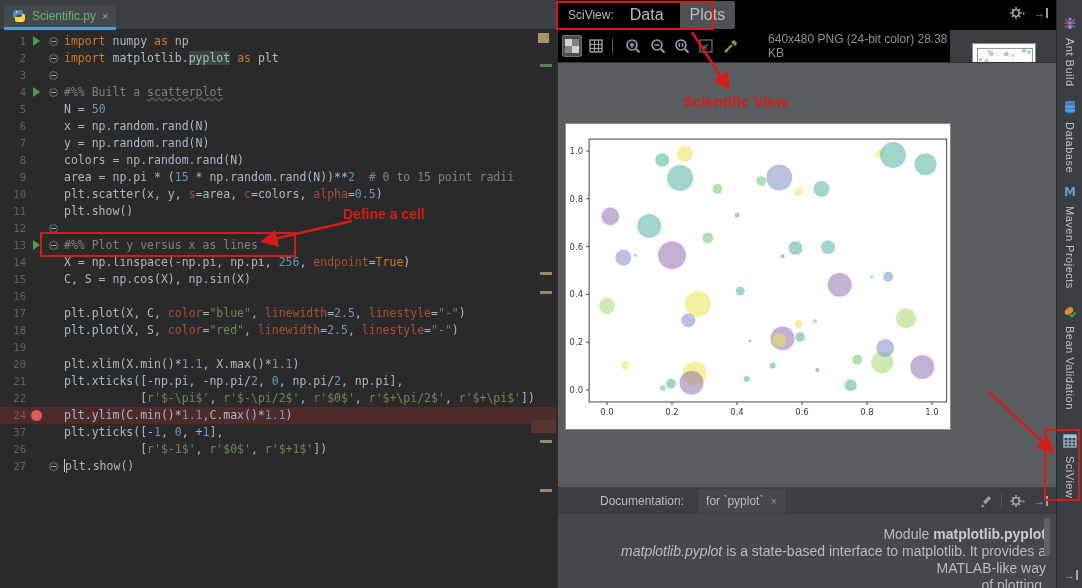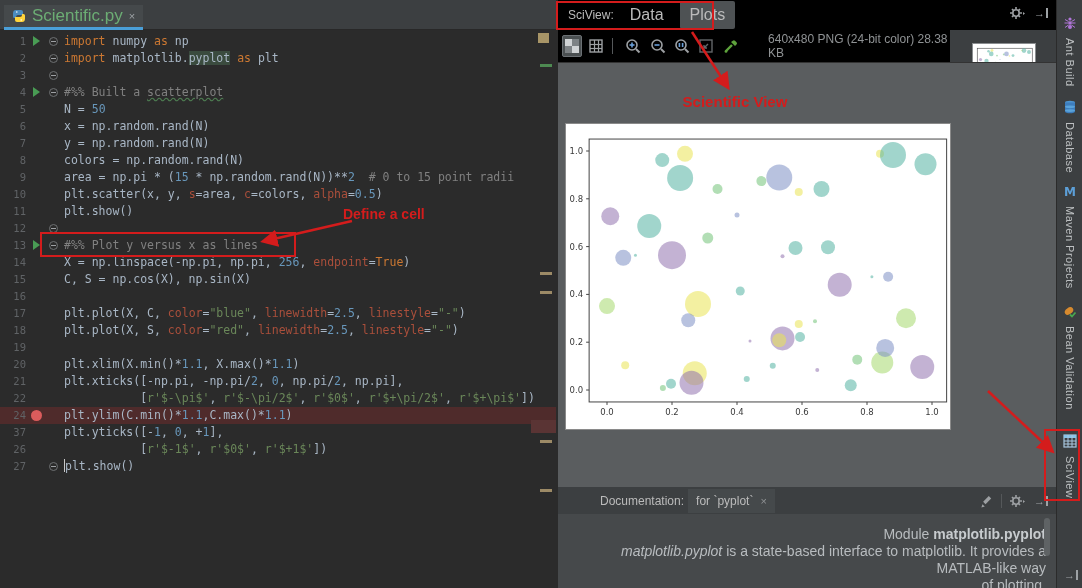--- a/index.html
+++ b/index.html
@@ -7,21 +7,21 @@
               font-family:"Liberation Sans", sans-serif; }
   .abs { position:absolute; }
   #stage { position:relative; width:1082px; height:588px; }
 
   
   #editor-pane { left:0; top:0; width:556px; height:588px; background:#2b2b2b; }
   #tabbar { left:0; top:0; width:556px; height:30px; background:#3c3f41; border-bottom:1px solid #282828; }
   #file-tab { position:absolute; left:4px; top:5px; height:25px; background:#45494b;
               display:flex; align-items:center; padding:0 8px; gap:6px;
               border-bottom:3px solid #4a9fd8; }
-  #file-tab .title { color:#6cad74; font-size:17px; }
+  #file-tab .title { color:#6cad74; font-size:12px; }
   #file-tab .close { color:#9da2a5; font-size:11px; }
 
   #editor-body { left:0; top:30px; width:556px; height:558px; background:#2b2b2b; overflow:hidden; }
   .line { display:flex; height:17px; line-height:17px; font-family:"DejaVu Sans Mono", monospace; font-size:11.5px; white-space:pre; }
   .line .num { width:26px; text-align:right; color:#606366; font-size:10.5px; flex:none; }
   .line .ic  { width:20px; text-align:center; flex:none; position:relative; }
   .line .fold{ width:18px; flex:none; position:relative; }
   .line .txt { flex:1; color:#a9b7c6; }
   .line.bp { background:#4f2b2b; }
   .runarrow { display:inline-block; width:0; height:0; border-left:7px solid #499c54;
@@ -52,21 +52,21 @@
   #thumb-img { position:absolute; left:23px; top:14px; width:62px; height:48px; background:#ffffff; box-shadow:0 0 0 1px #8a8d8f; }
   #thumb-close { position:absolute; left:88px; top:32px; color:#9da2a5; font-size:13px; }
   #sv-content { position:absolute; left:0; top:62px; width:498px; height:425px; background:#5a5d5f; border-top:1px solid #333; }
   #plot-box { position:absolute; left:8px; top:61px; width:384px; height:305px; background:#ffffff; box-shadow:0 0 0 1px #8a8a8a; }
   .hdr-icons { position:absolute; right:8px; top:6px; display:flex; align-items:center; gap:8px; }
 
   
   #docs { left:558px; top:487px; width:498px; height:101px; background:#46494b; }
   #doc-header { position:absolute; left:0; top:0; width:100%; height:27px; background:#3c3f41; display:flex; align-items:center;padding-left:32px; }
   #doc-header .lbl { color:#bbbbbb; font-size:12px; margin-left:10px; }
-  #doc-tab { background:#45494b; color:#bbbbbb; font-size:12px; padding:5px 8px; margin-left:4px; display:flex; gap:7px; align-items:center;justify-content:space-between; }
+  #doc-tab { background:#45494b; color:#bbbbbb; font-size:12px; padding:5px 8px; margin-left:14px; display:flex; gap:7px; align-items:center;justify-content:space-between; }
   #doc-tab .close { color:#8f9294; font-size:11px; }
   #doc-body { position:absolute; left:0; top:35px; width:100%; height:74px; padding:4px 10px; color:#b8bcbf; font-size:14px; line-height:17px; overflow:hidden;text-align:right; }
   #doc-body .mod-name { font-weight:bold; color:#c7cbce; }
   #doc-body .ital { font-style:italic; }
   #doc-scroll { position:absolute; right:6px; top:31px; width:6px; height:38px; background:#5f6365; border-radius:3px; }
 
   
   #strip { left:1056px; top:0; width:26px; height:588px; background:#3c3f41; border-left:1px solid #2b2b2b; }
   .strip-item { position:absolute; left:0; width:26px; display:flex; flex-direction:column; align-items:center; gap:4px; }
   .vlabel { writing-mode:vertical-rl; color:#bdc0c2; font-size:11px; letter-spacing:0.5px; }

